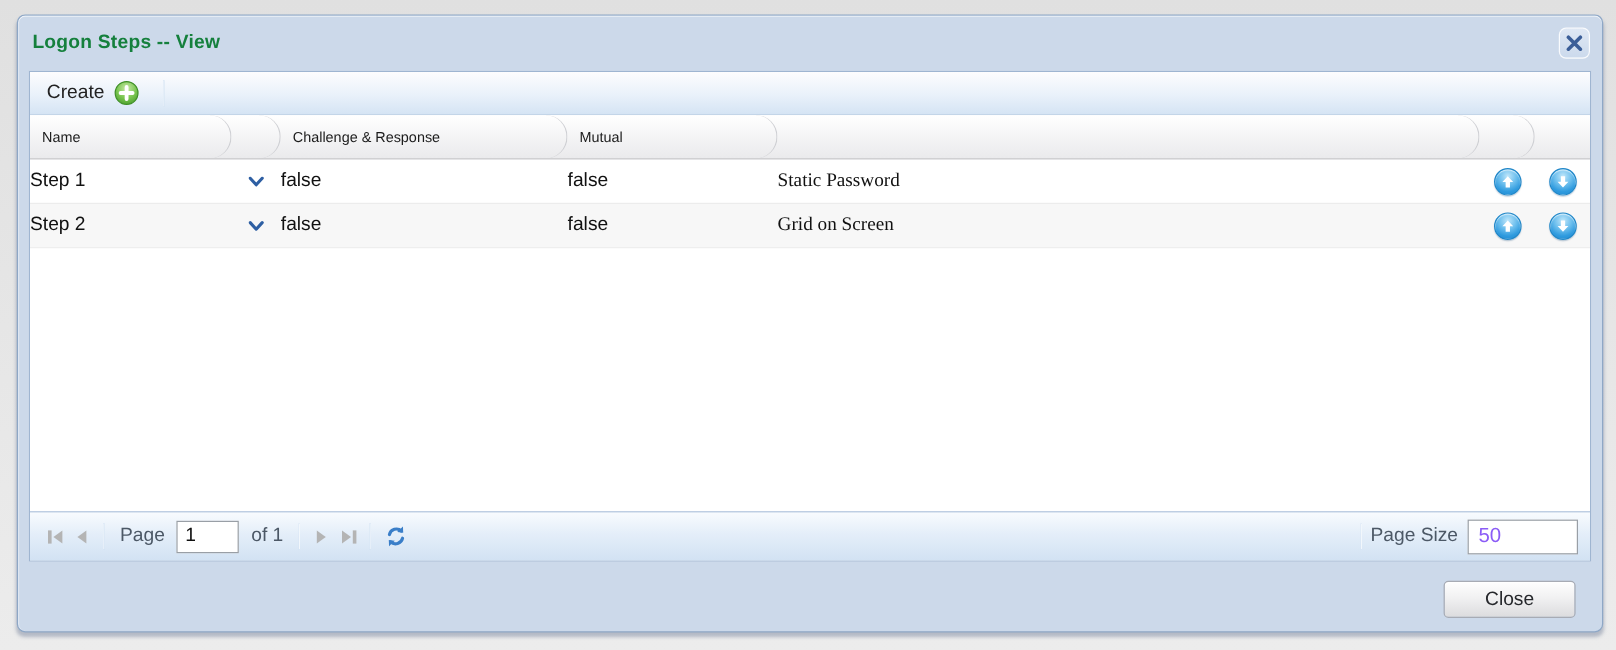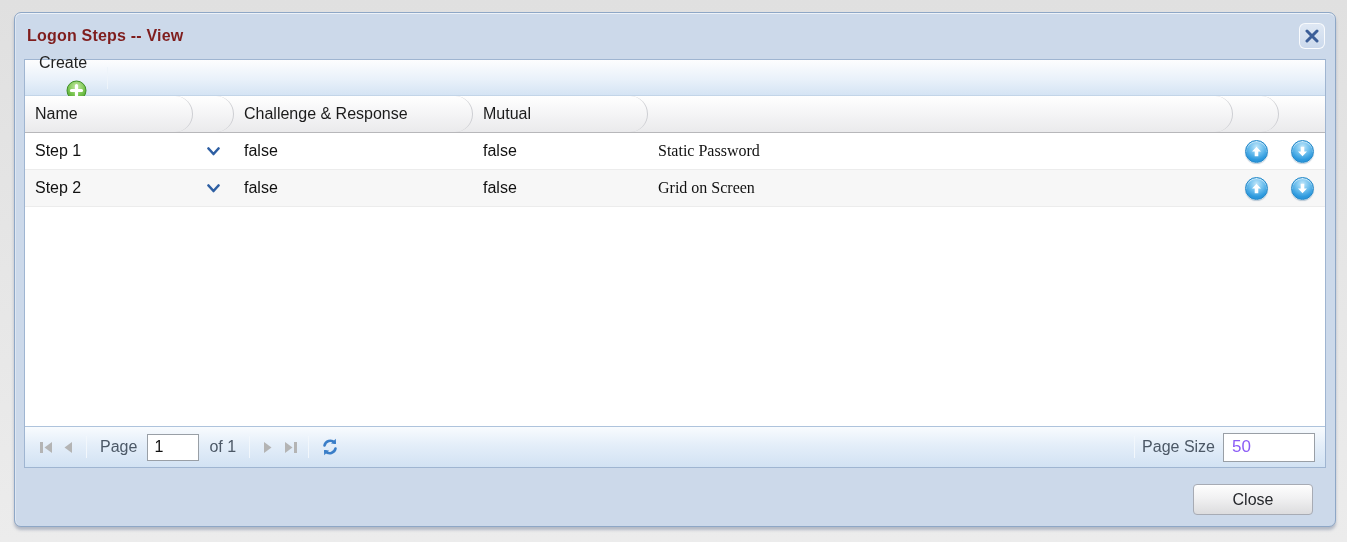--- a/index.html
+++ b/index.html
@@ -12,21 +12,21 @@
 
   
   .dialog {
     position:absolute; left:14px; top:12px; width:1322px; height:515px;
     background:#ccd9ea;
     border:1px solid #8ea7c6; border-radius:7px;
     box-shadow:0 3px 3px rgba(110,125,150,.45), inset 0 1px 0 rgba(255,255,255,.65), inset 1px 0 0 rgba(255,255,255,.35);
   }
 
   .titlebar { height:46px; display:flex; align-items:center; padding:0 10px 0 12px; }
-  .title { font-size:16px; font-weight:bold; color:#7f1d1d; letter-spacing:.2px; }
+  .title { font-size:16px; font-weight:bold; color:#15803d; letter-spacing:.2px; }
   .close-btn {
     margin-left:auto; width:26px; height:26px; border-radius:6px;
     border:1px solid rgba(255,255,255,.85);
     background:linear-gradient(#dfe8f4,#cbd9ec);
     display:flex; align-items:center; justify-content:center; cursor:pointer;
   }
   .close-btn svg { display:block; }
 
   
   .gridpanel {
@@ -35,48 +35,48 @@
     display:flex; flex-direction:column;
   }
 
   
   .toolbar {
     height:36px; flex:0 0 36px;
     background:linear-gradient(#fdfdfe 0%,#e9f1fa 55%,#d5e4f4 100%);
     border-bottom:1px solid #c3d5e8;
     display:flex; align-items:center; padding:0 8px;
   }
-  .create-btn { display:flex; align-items:flex-end; gap:8px; padding:2px 6px; border-radius:3px; cursor:pointer;flex-direction:column; }
+  .create-btn { display:flex; align-items:center; gap:8px; padding:2px 6px; border-radius:3px; cursor:pointer; }
   .create-label { font-size:16px; color:#222; }
   .tb-sep { width:1px; height:22px; background:#a9c7e6; border-right:1px solid rgba(255,255,255,.8); margin-left:14px; }
 
   
   .ghead {
     height:37px; flex:0 0 37px; display:flex;
     background:linear-gradient(#ffffff,#eaeaec);
     border-bottom:1px solid #b7b7ba;
   }
   .hcell {
-    font-size:16px; color:#1b1b1b; line-height:36px; padding-left:10px;
+    font-size:12px; color:#1b1b1b; line-height:36px; padding-left:10px;
     border-right:1px solid #cdced2; overflow:hidden; white-space:nowrap; cursor:pointer;border-radius:18px;
   }
   .hcell:last-child { border-right:none; }
 
   .c-name  { width:168px; }
   .c-chev  { width:41px;  }
   .c-cr    { width:239px; }
   .c-mut   { width:175px; }
   .c-desc  { width:585px;font-family:Liberation Serif, serif; }
   .c-up    { width:46px;  }
   .c-down  { flex:1; }
 
   
   .grow { height:37px; flex:0 0 37px; display:flex; background:#fff; border-bottom:1px solid #ececec; }
   .grow.alt { background:#f7f7f7; }
-  .gcell { font-size:16px; color:#111; line-height:36px; padding-left:10px; white-space:nowrap; overflow:hidden; }
+  .gcell { font-size:16px; color:#111; line-height:36px; white-space:nowrap; overflow:hidden; }
   .cell-center { display:flex; align-items:center; justify-content:center; padding-left:0; }
 
   .chev-icon { cursor:pointer; display:flex; align-items:center; justify-content:center; width:100%; height:100%; }
 
   .circle-btn {
     width:23px; height:23px; border-radius:50%; cursor:pointer;
     border:1px solid #2187c8;
     background:radial-gradient(circle at 50% 28%, #bfe6fa 0%, #6fc0ee 38%, #2e9ade 70%, #2089cf 100%);
     box-shadow:inset 0 1px 1px rgba(255,255,255,.7), 0 1px 1px rgba(0,60,110,.25);
     display:flex; align-items:center; justify-content:center;
@@ -101,21 +101,21 @@
   }
   .pg-spacer { flex:1; }
   .refresh-btn { width:24px; height:24px; display:flex; align-items:center; justify-content:center; cursor:pointer; margin-left:2px; }
   .pagesize-input {
     width:92px; height:29px; border:1px solid #999fa6; background:#fff;
     font-family:inherit; font-size:17px; color:#8b5cf6; padding:0 8px; margin-left:8px;
   }
 
   
   .footer-close {
-    position:absolute; right:22px; bottom:11px; width:120px; height:31px;
+    position:absolute; right:22px; bottom:11px; width:110px; height:31px;
     border:1px solid #a7abb4; border-radius:4px;
     background:linear-gradient(#fefefe 0%,#f1f1f2 45%,#dcdcde 100%);
     font-family:inherit; font-size:16px; color:#26282c; cursor:pointer;
     box-shadow:inset 0 1px 0 #fff;
   }
 </style>
 </head>
 <body>
 
 <div class="dialog">

